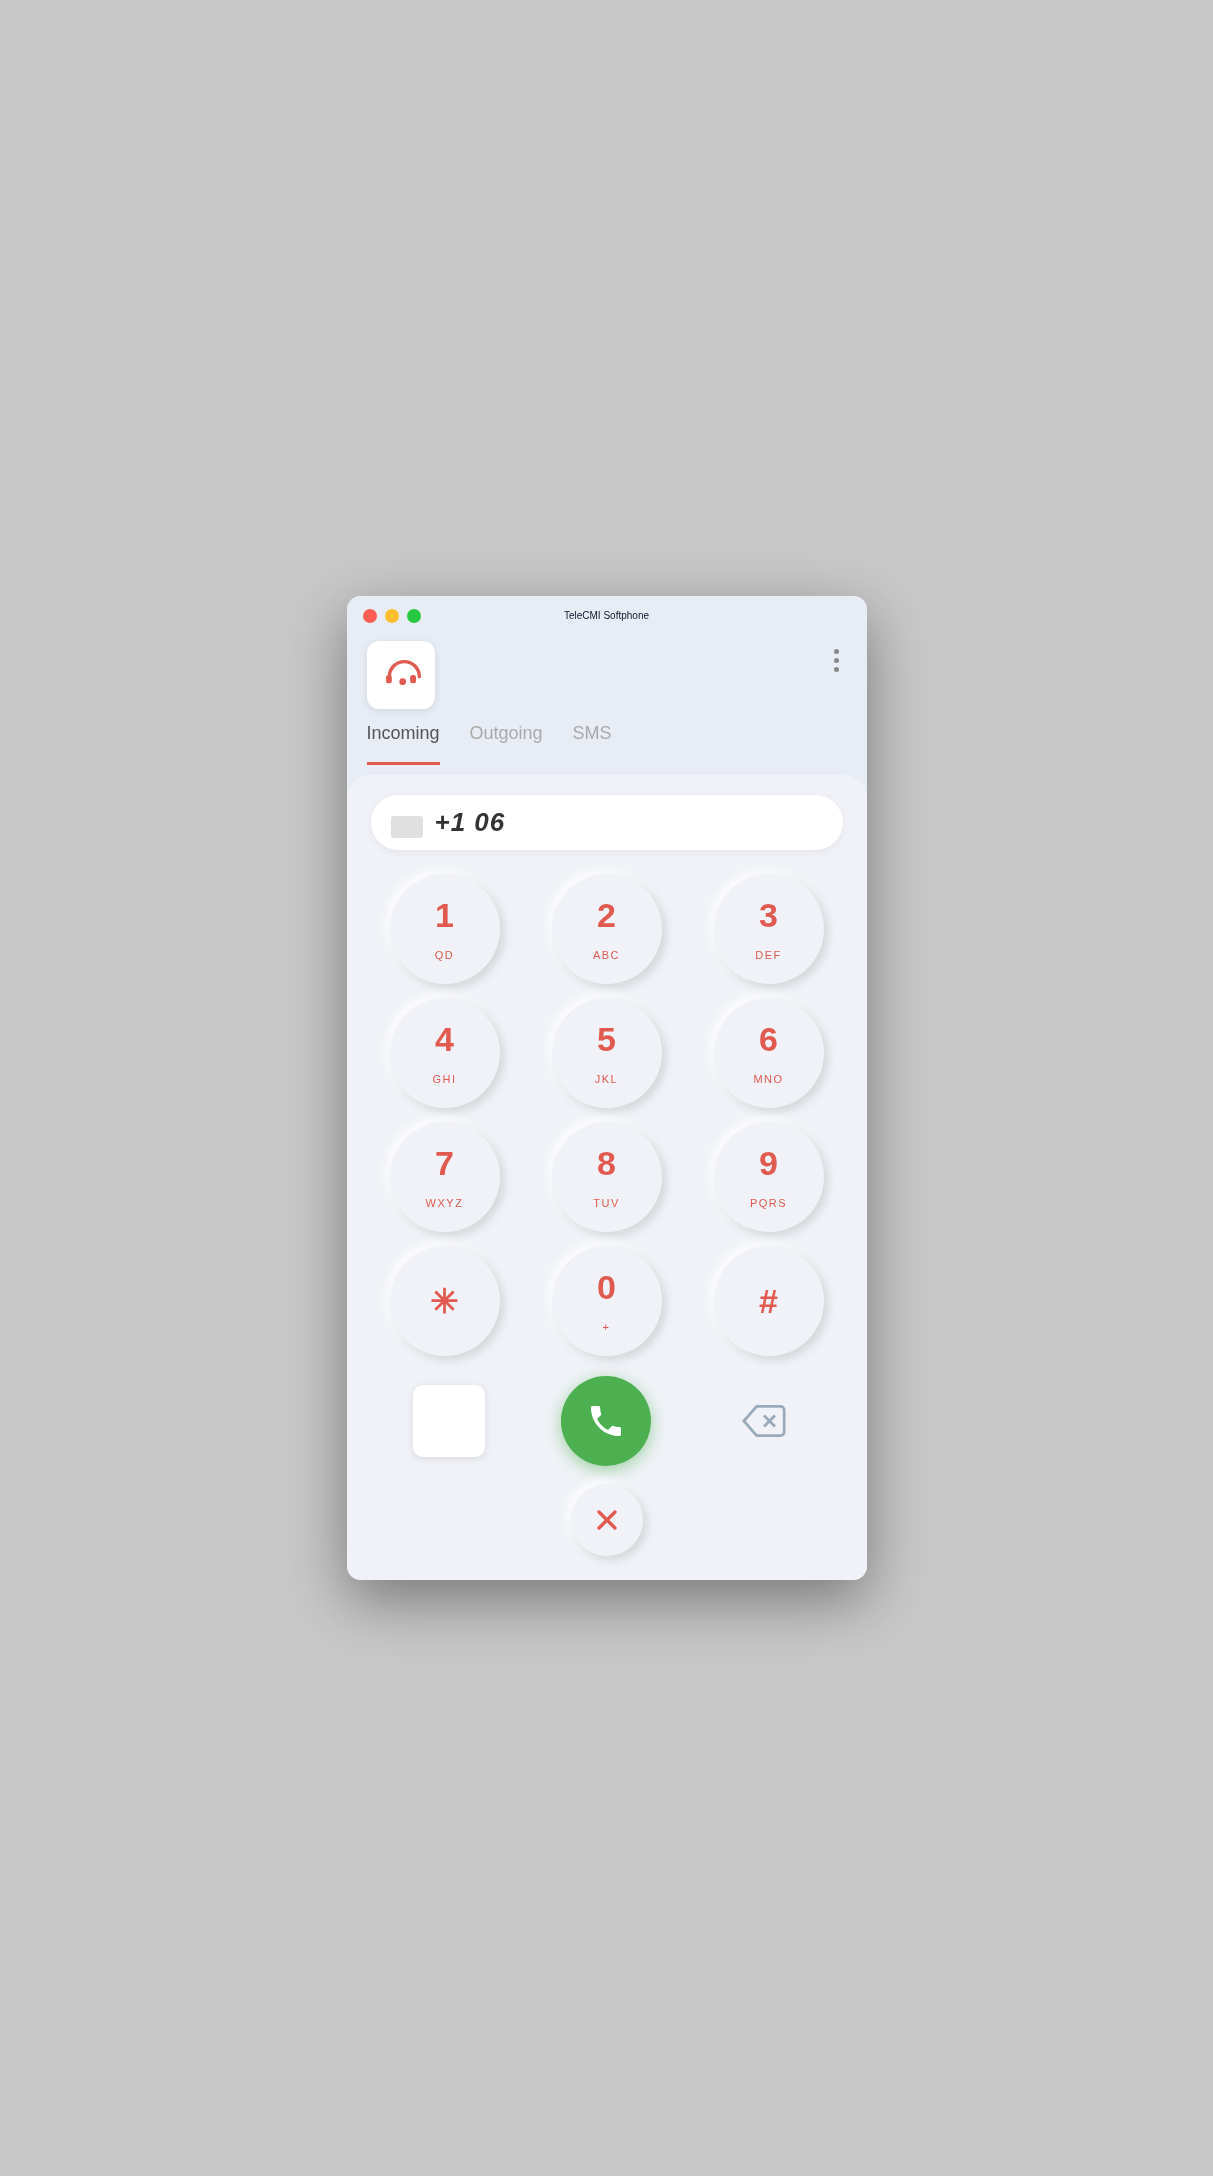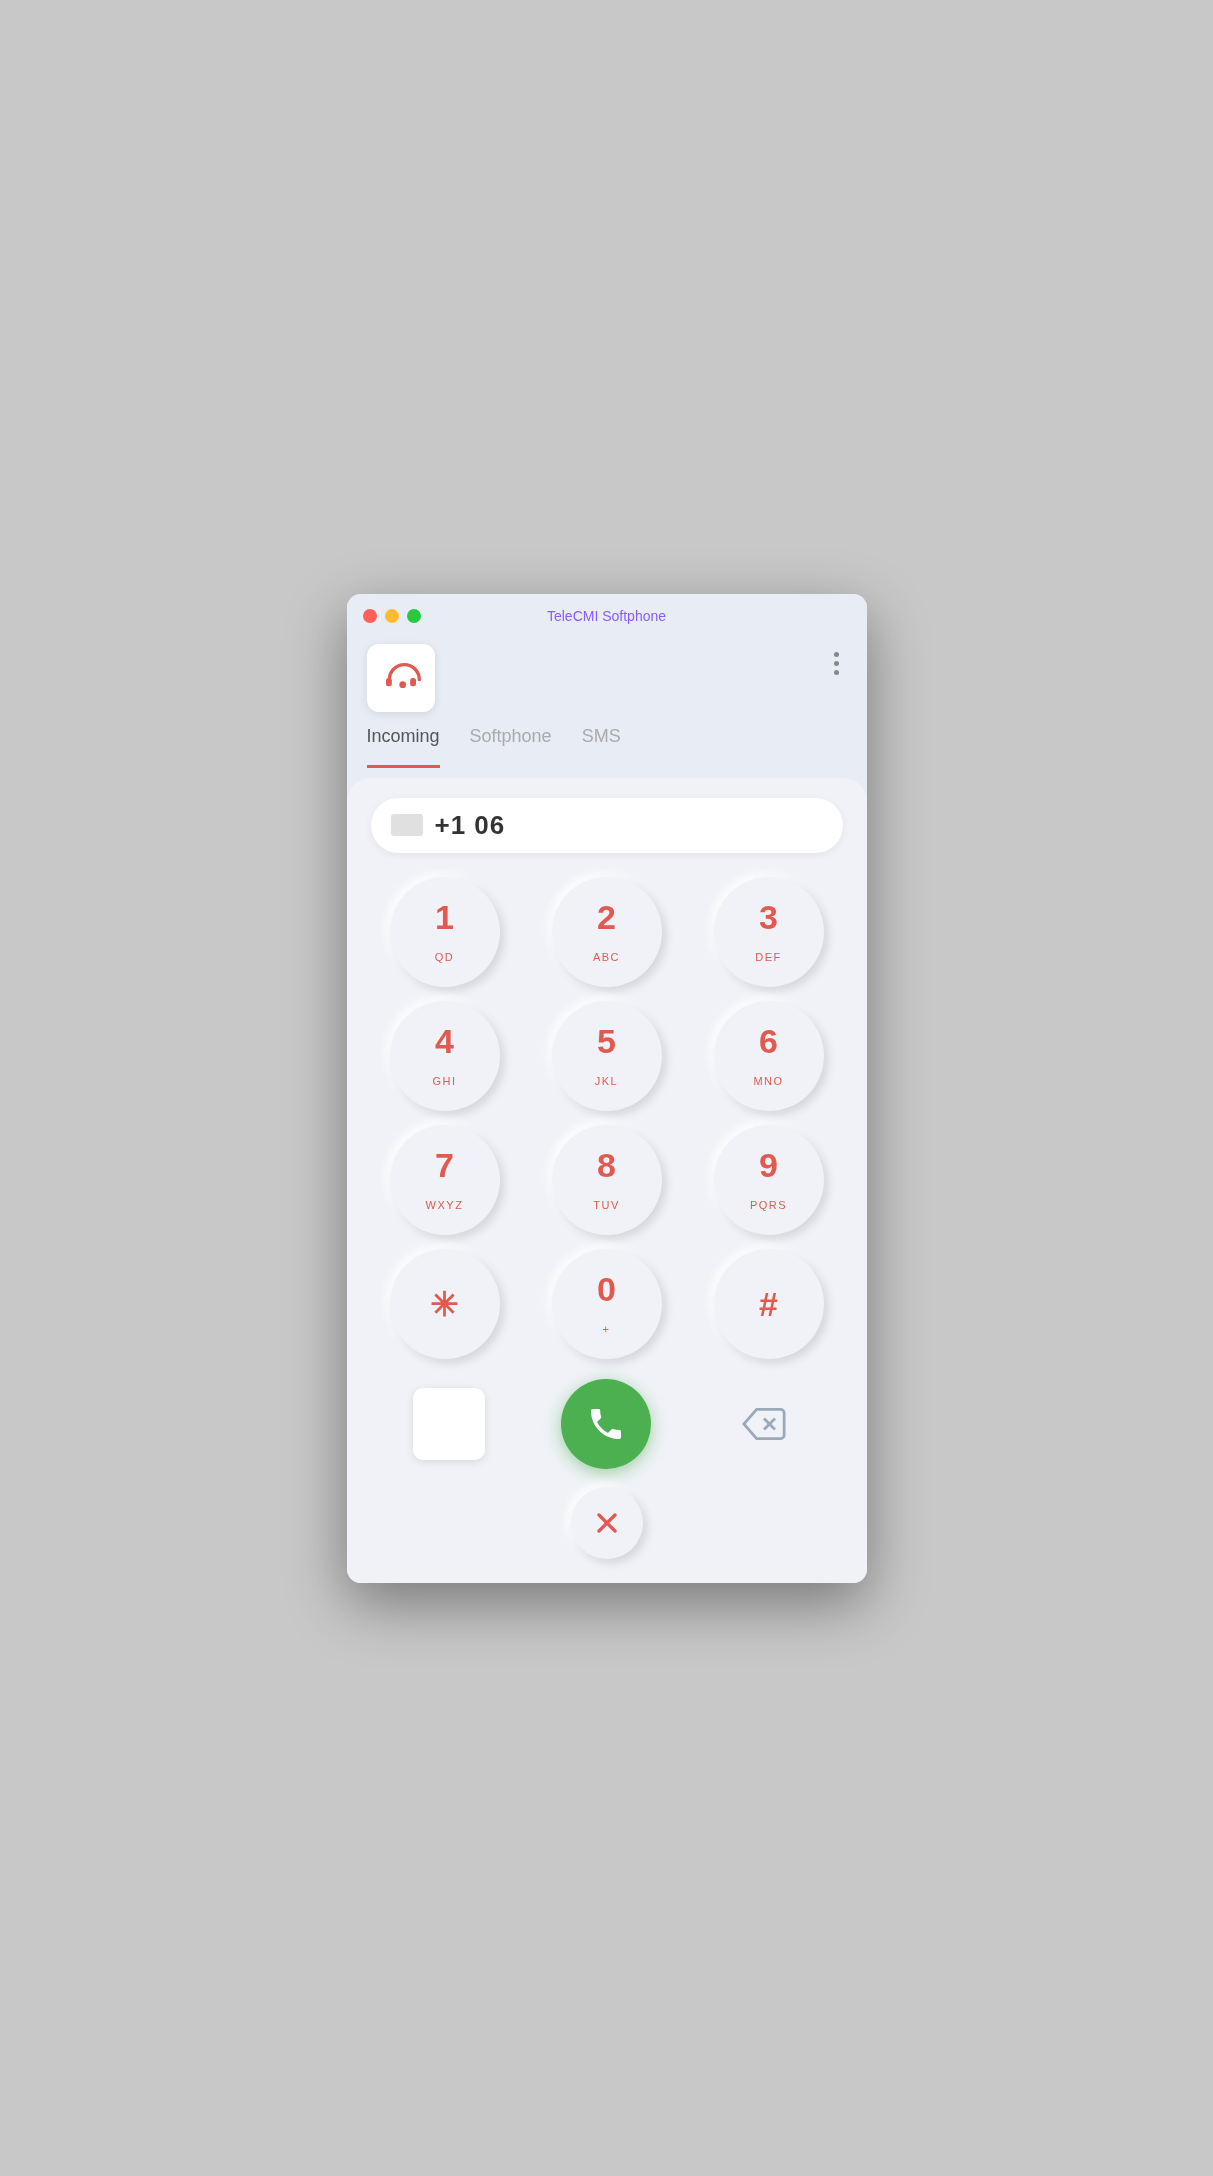--- a/index.html
+++ b/index.html
@@ -41,22 +41,22 @@
       width: 14px;
       height: 14px;
       border-radius: 50%;
     }
 
     .tl-close { background: #ff5f57; }
     .tl-min { background: #febc2e; }
     .tl-max { background: #28c840; }
 
     .window-title {
-      font-size: 14px;
-      color: #8b5cf6;
+      font-size: 10px;
+      color: #0f172a;
       font-weight: 500;
     }
 
     .header {
       background: #e8edf5;
       padding: 10px 20px 0;
       display: flex;
       align-items: flex-start;
       justify-content: space-between;
     }
@@ -111,24 +111,25 @@
       border-radius: 24px 24px 0 0;
       margin-top: 10px;
       padding: 20px 24px 24px;
     }
 
     .number-display {
       background: white;
       border-radius: 50px;
       padding: 12px 20px;
       display: flex;
-      align-items: center;
+      align-items: flex-end;
       gap: 12px;
       margin-bottom: 24px;
       box-shadow: 0 2px 8px rgba(0,0,0,0.06);
+      font-style: italic;
     }
 
     .flag-placeholder {
       width: 32px;
       height: 22px;
       background: #e0e0e0;
       border-radius: 3px;
     }
 
     .number-text {
@@ -271,21 +272,21 @@
     </div>
     <div class="menu-dots">
       <div class="menu-dot"></div>
       <div class="menu-dot"></div>
       <div class="menu-dot"></div>
     </div>
   </div>
 
   <div class="tabs">
     <div class="tab active">Incoming</div>
-    <div class="tab">Softphone</div>
+    <div class="tab">Outgoing</div>
     <div class="tab">SMS</div>
   </div>
 
   <div class="dialpad-area">
 
     <div class="number-display">
       <div class="flag-placeholder"></div>
       <span class="number-text">+1 06</span>
     </div>
 

